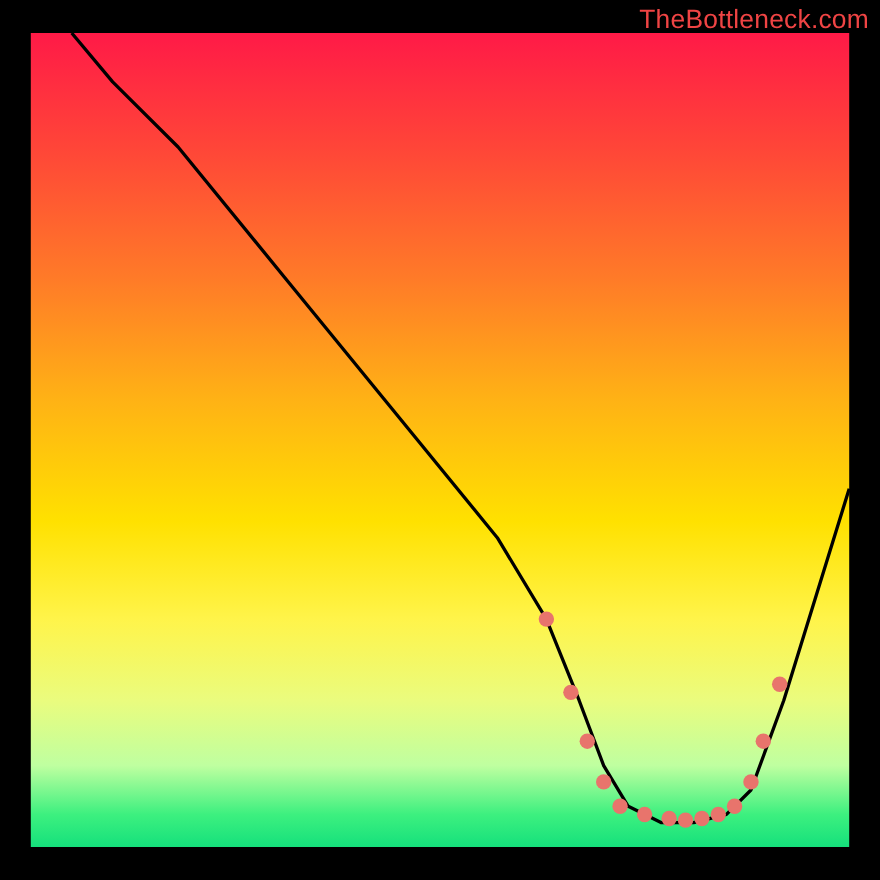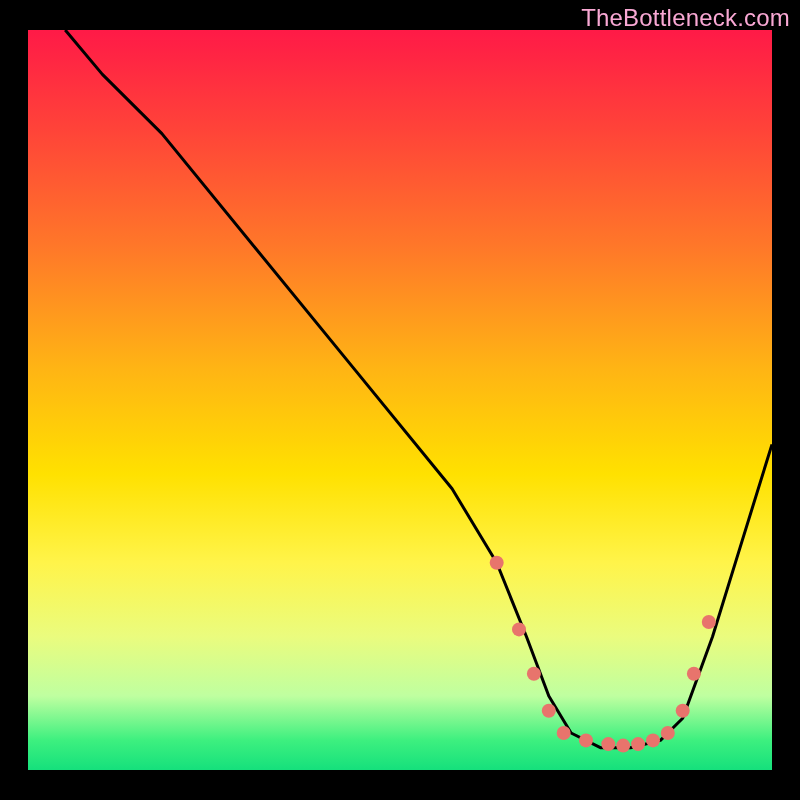--- a/index.html
+++ b/index.html
@@ -20,21 +20,21 @@
     position: absolute;
     left: 0;
     top: 0;
   }
   .watermark {
     position: absolute;
     top: 4px;
     right: 10px;
     font-family: Arial, Helvetica, sans-serif;
     font-size: 24px;
-    color: #f9a8d4;
+    color: #ef4444;
     letter-spacing: 0.2px;
     user-select: none;
   }
 </style>
 </head>
 <body>
 
 <div class="stage">
   <svg id="chart-svg" width="800" height="800" viewBox="0 0 800 800">
       <defs>

